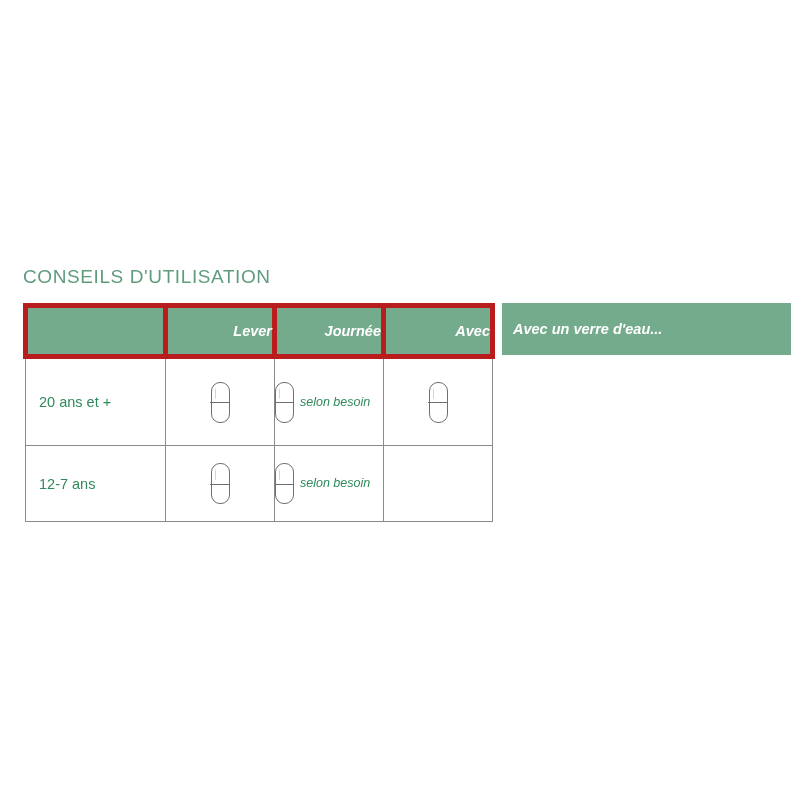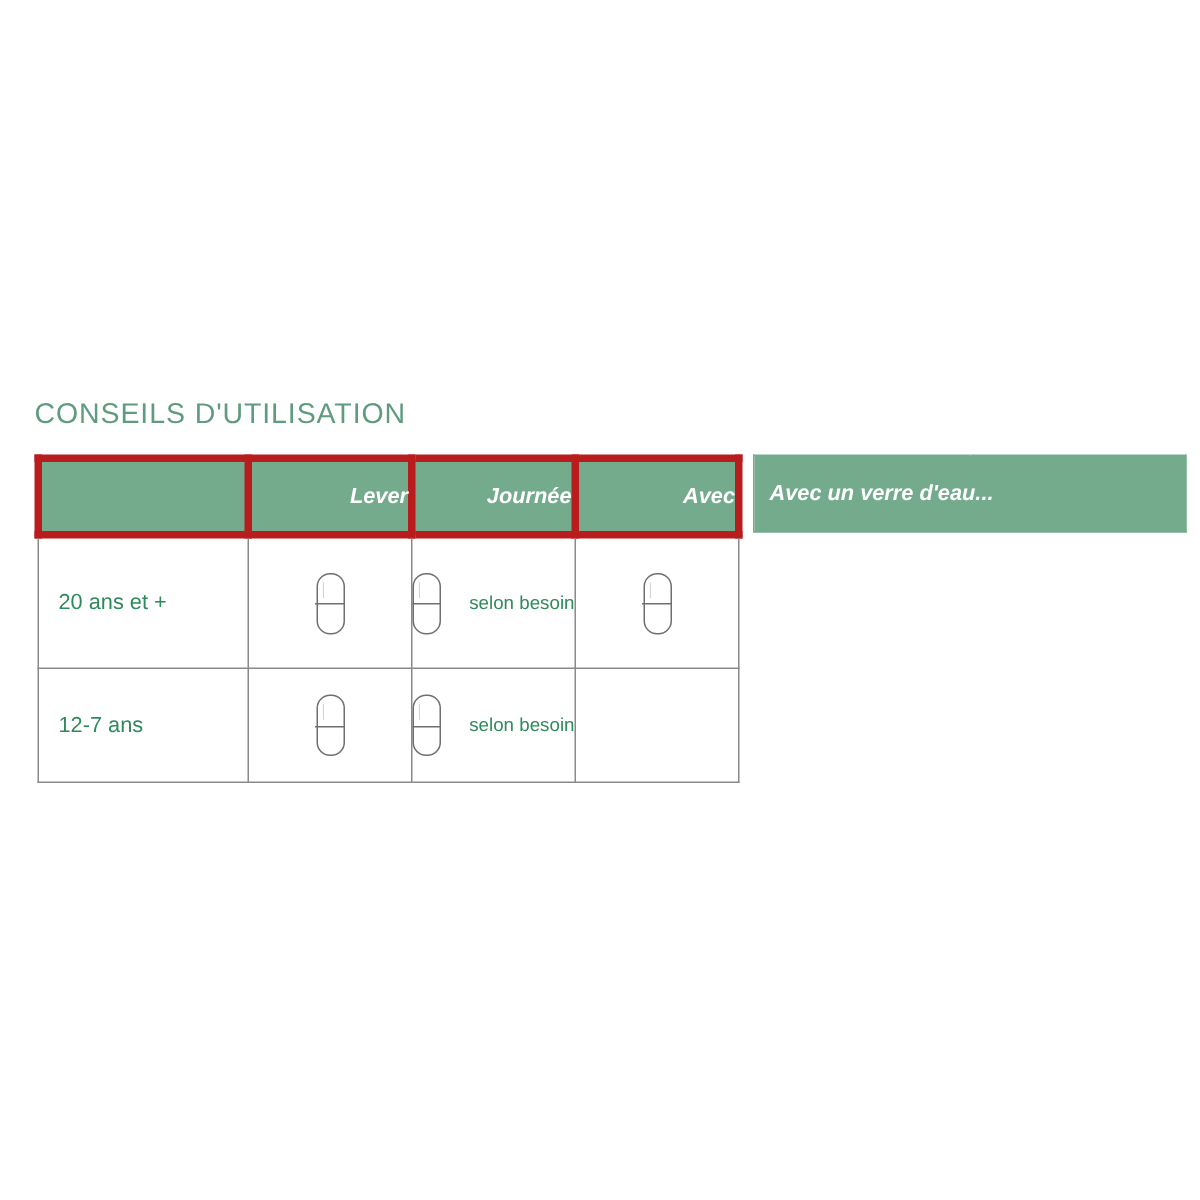--- a/index.html
+++ b/index.html
@@ -75,21 +75,22 @@
   .posology-table tbody tr.second td { height: 75px; }
 
   .cell-inner {
     display: flex;
     align-items: center;
     justify-content: center;
     gap: 6px;
     height: 100%;
   }
   .cell-inner.with-note {
-    justify-content: space-between;
+    justify-content: flex-start;
+    font-style: italic;
   }
   .note {
     color: #2f8a5b;
     font-size: 12.5px;
     line-height: 1.35;
     text-align: left;
     white-space: pre-line;
   }
 
   

